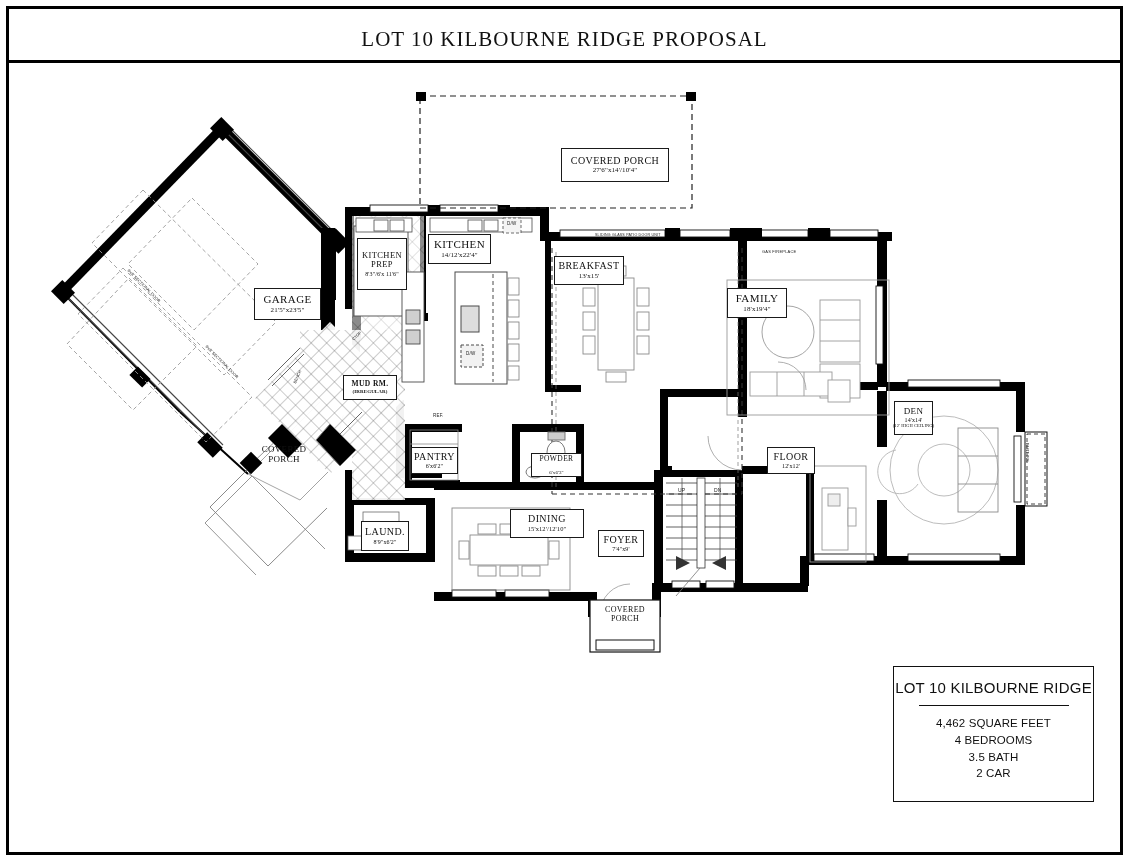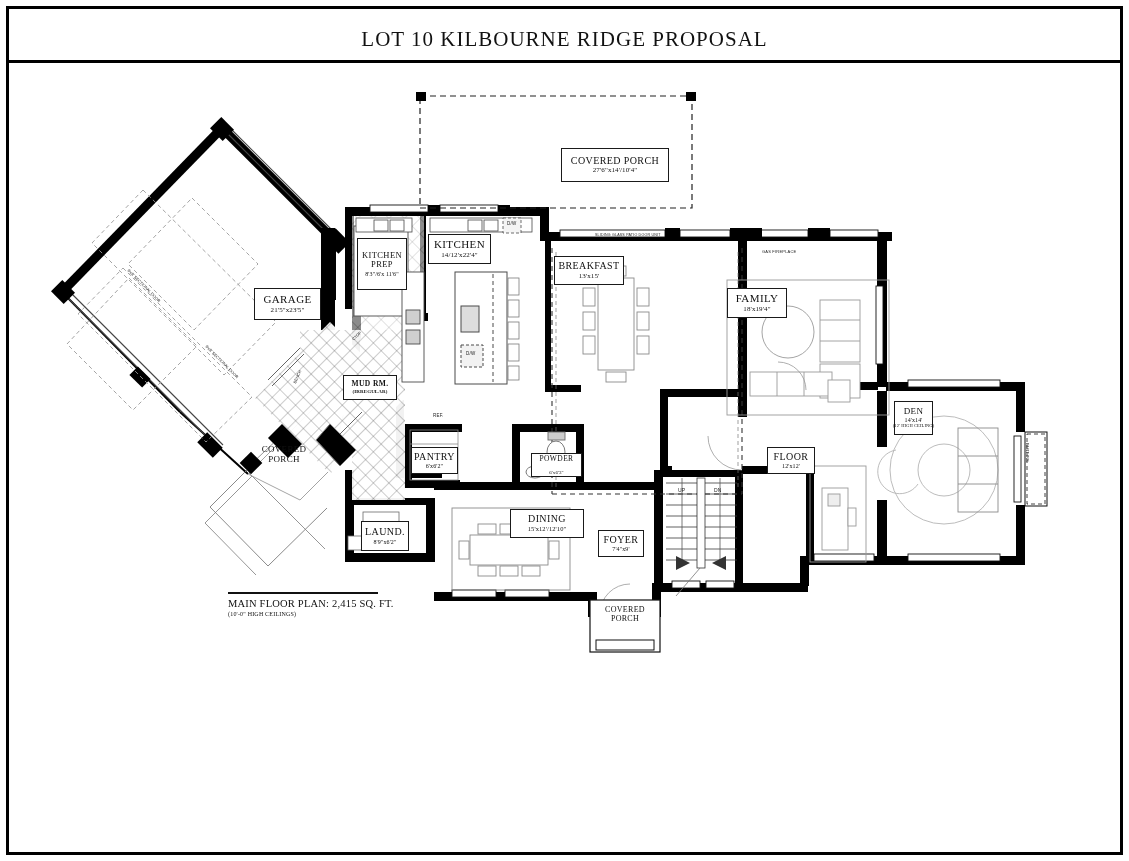--- a/index.html
+++ b/index.html
@@ -520,20 +520,23 @@
   <div class="tiny" style="left:433px;top:413px;font-size:4.5px;">REF.</div>
   <div class="tiny" style="left:678px;top:487px;font-size:5px;">UP</div>
   <div class="tiny" style="left:714px;top:487px;font-size:5px;">DN</div>
 
   <div class="vtiny" style="left:130px;top:268px;transform:rotate(45deg);">9'x8' SECTIONAL DOOR</div>
   <div class="vtiny" style="left:208px;top:344px;transform:rotate(45deg);">9'x8' SECTIONAL DOOR</div>
   <div class="vtiny" style="left:292px;top:382px;transform:rotate(-65deg);">BENCH</div>
   <div class="vtiny" style="left:351px;top:338px;transform:rotate(-45deg);">CTOP</div>
   <div class="vtiny" style="left:1030px;top:443px;transform:rotate(90deg);">BUILT INS</div>
 
-  <div class="note">
-    <div class="rule"></div>
-    <div class="n1">MAIN FLOOR PLAN: 2,415 SQ. FT.</div>
-    <div class="n2">(10'-0" HIGH CEILINGS)</div>
-  </div>
-
+
+  <div class="legend">
+    <div class="ltitle">LOT 10 KILBOURNE RIDGE</div>
+    <div class="lrule"></div>
+    <div class="lline">4,462 SQUARE FEET</div>
+    <div class="lline">4 BEDROOMS</div>
+    <div class="lline">3.5 BATH</div>
+    <div class="lline">2 CAR</div>
+  </div>
 
 </div>
 
 </body></html>

